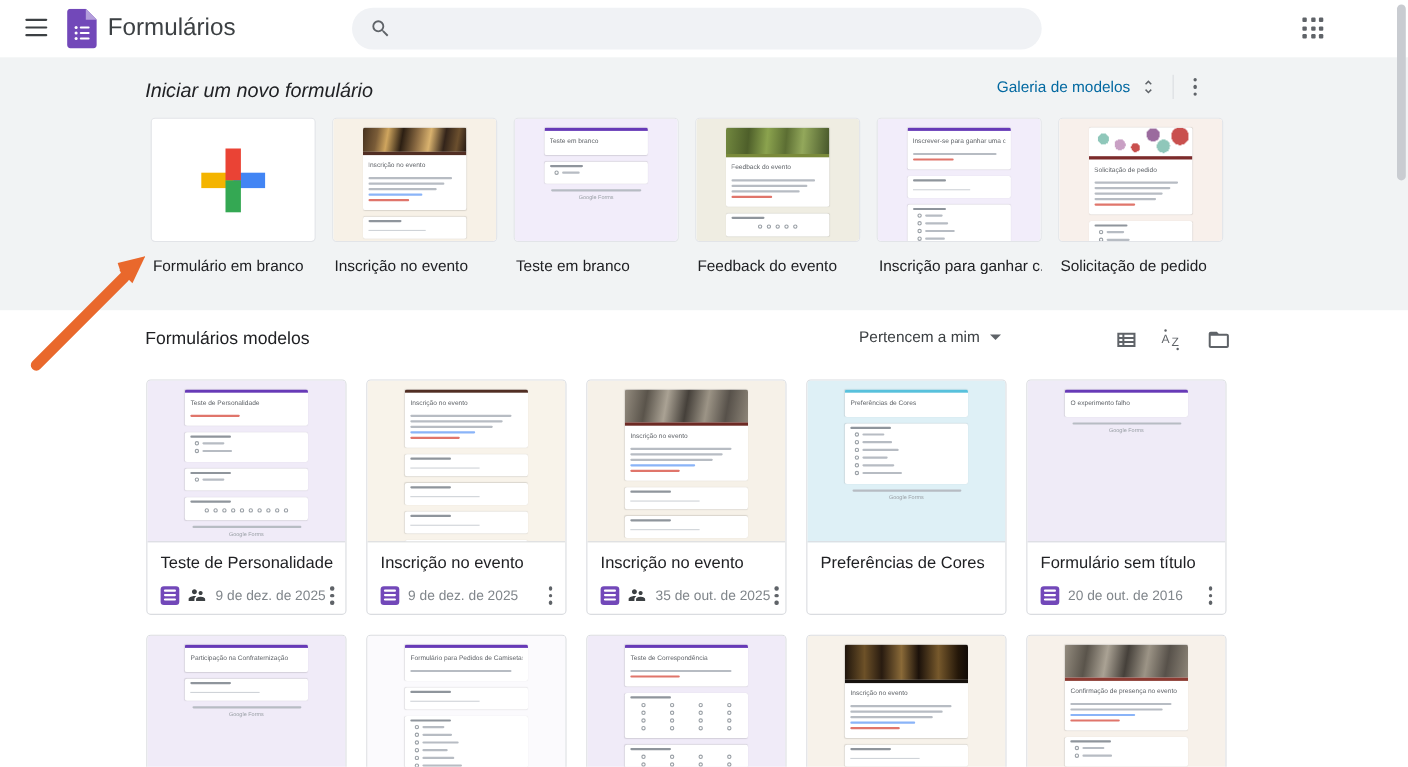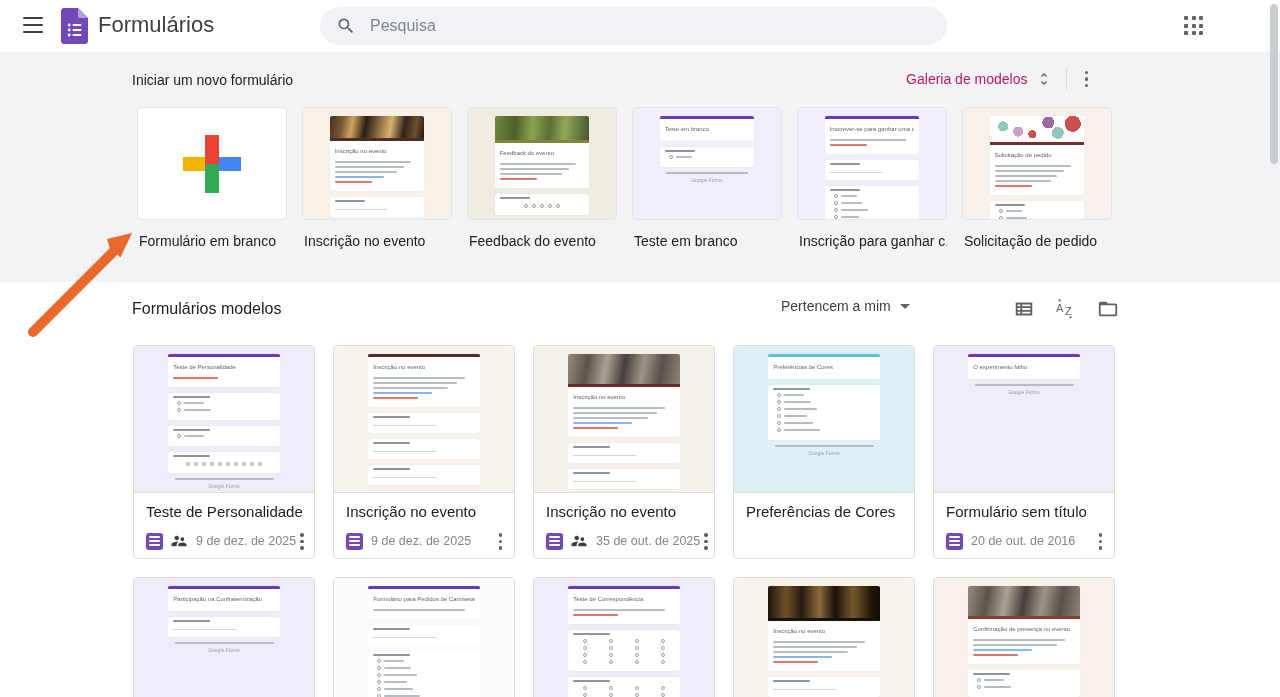--- a/index.html
+++ b/index.html
@@ -15,23 +15,23 @@
   .searchbox{position:absolute;left:320px;top:7px;width:627px;height:38px;background:#f0f2f5;border-radius:20px;display:flex;align-items:center;padding:0 0 0 16px;box-sizing:border-box;}
   .searchbox svg{flex:none;}
   .searchbox input{border:none;outline:none;background:transparent;font-size:16px;color:#3c4043;margin-left:12px;width:500px;font-family:inherit;}
   .searchbox input::placeholder{color:#80868b;}
   .appsgrid{position:absolute;left:1184px;top:16px;width:20px;height:20px;display:grid;grid-template-columns:repeat(3,1fr);gap:3px;cursor:pointer;}
   .appsgrid i{width:4px;height:4px;background:#5f6368;border-radius:1px;}
   .scrollthumb{position:absolute;right:2px;top:4px;width:8px;height:160px;background:#c9ccd1;border-radius:4px;z-index:9;}
 
   
   .tband{position:absolute;top:52px;left:0;width:1280px;height:230px;background:#f1f3f4;}
-  .tband-title{position:absolute;left:132px;top:20px;font-size:14px;color:#202124;}
+  .tband-title{position:absolute;left:132px;top:20px;font-size:18px;color:#202124;font-style:italic;}
   .tband-right{position:absolute;right:188px;top:13px;display:flex;align-items:center;height:28px;}
-  .gallery-label{font-size:14px;color:#be185d;margin-right:8px;cursor:pointer;}
+  .gallery-label{font-size:14px;color:#0369a1;margin-right:8px;cursor:pointer;}
   .vdivider{width:1px;height:22px;background:#dadce0;margin:0 14px;}
   .kebab{display:flex;flex-direction:column;gap:3px;align-items:center;padding:4px;cursor:pointer;}
   .kebab i{width:3.5px;height:3.5px;background:#5f6368;border-radius:50%;}
   .template-row{position:absolute;left:137px;top:55px;display:flex;gap:15px;}
   .tcard-wrap{width:150px;}
   .tcard{width:150px;height:113px;background:#fff;border:1px solid #e2e4e8;border-radius:4px;overflow:hidden;position:relative;box-sizing:border-box;cursor:pointer;}
   .tlabel{margin-top:13px;padding-left:2px;font-size:14px;font-weight:500;color:#202124;white-space:nowrap;overflow:hidden;}
 
   
   .plus{position:relative;width:58px;height:58px;margin:27px auto 0;}
@@ -109,21 +109,20 @@
         <rect x="11.5" y="26" width="9" height="2" rx="1" fill="#fff"></rect>
     </svg>
   </div>
   <div class="apptitle">Formulários</div>
   <div class="searchbox">
     <span style="display:flex;">
       <svg width="20" height="20" viewBox="0 0 24 24">
           <path fill="#5f6368" d="M15.5 14h-.79l-.28-.27A6.47 6.47 0 0 0 16 9.5 6.5 6.5 0 1 0 9.5 16c1.61 0 3.09-.59 4.23-1.57l.27.28v.79l5 4.99L20.49 19l-4.99-5zm-6 0C7 14 5 12 5 9.5S7 5 9.5 5 14 7 14 9.5 12 14 9.5 14z"></path>
         </svg>
     </span>
-    <input type="text" placeholder="Pesquisa" style="">
   </div>
   <div class="appsgrid">
     <i></i>
       <i></i>
       <i></i>
       <i></i>
       <i></i>
       <i></i>
       <i></i>
       <i></i>
@@ -180,20 +179,42 @@
             <div class="t-card">
               <div class="t-line label" style="width: 36%;"></div>
               <div class="t-input"></div>
             </div>
           </div>
         </div>
         <div class="tlabel">Inscrição no evento</div>
       </div>
       <div class="tcard-wrap">
         <div class="tcard">
+          <div class="thumb small" style="background: rgb(242, 237, 250);">
+            <div class="t-card first">
+              <div class="t-bar" style="background: rgb(103, 58, 183);"></div>
+              <div class="t-title">Teste em branco</div>
+            </div>
+            <div class="t-card">
+              <div class="t-line label" style="width: 36%;"></div>
+              <div class="t-opt">
+                <div class="t-dot"></div>
+                <div class="t-line" style="width: 20%;"></div>
+              </div>
+            </div>
+            <div class="t-footer">
+              <div class="t-line" style="width: 55%;"></div>
+              <div class="t-brand">Google Forms</div>
+            </div>
+          </div>
+        </div>
+        <div class="tlabel">Teste em branco</div>
+      </div>
+      <div class="tcard-wrap">
+        <div class="tcard">
           <div class="thumb small" style="background: rgb(239, 237, 226);">
             <div class="t-card first">
               <div class="t-img" style="height: 24px; background: linear-gradient(95deg, rgb(114, 136, 63) 0%, rgb(78, 95, 42) 22%, rgb(139, 163, 78) 40%, rgb(92, 110, 51) 58%, rgb(147, 168, 91) 74%, rgb(70, 86, 42) 100%);"></div>
               <div class="t-bar" style="background: rgb(122, 138, 58);"></div>
               <div class="t-title">Feedback do evento</div>
               <div class="t-line" style="width: 90%;"></div>
               <div class="t-line" style="width: 82%;"></div>
               <div class="t-line" style="width: 74%;"></div>
               <div class="t-line red" style="width: 44%;"></div>
             </div>
@@ -203,42 +224,20 @@
                 <div class="t-dot"></div>
                 <div class="t-dot"></div>
                 <div class="t-dot"></div>
                 <div class="t-dot"></div>
                 <div class="t-dot"></div>
               </div>
             </div>
           </div>
         </div>
         <div class="tlabel">Feedback do evento</div>
-      </div>
-      <div class="tcard-wrap">
-        <div class="tcard">
-          <div class="thumb small" style="background: rgb(242, 237, 250);">
-            <div class="t-card first">
-              <div class="t-bar" style="background: rgb(103, 58, 183);"></div>
-              <div class="t-title">Teste em branco</div>
-            </div>
-            <div class="t-card">
-              <div class="t-line label" style="width: 36%;"></div>
-              <div class="t-opt">
-                <div class="t-dot"></div>
-                <div class="t-line" style="width: 20%;"></div>
-              </div>
-            </div>
-            <div class="t-footer">
-              <div class="t-line" style="width: 55%;"></div>
-              <div class="t-brand">Google Forms</div>
-            </div>
-          </div>
-        </div>
-        <div class="tlabel">Teste em branco</div>
       </div>
       <div class="tcard-wrap">
         <div class="tcard">
           <div class="thumb small" style="background: rgb(242, 237, 250);">
             <div class="t-card first">
               <div class="t-bar" style="background: rgb(103, 58, 183);"></div>
               <div class="t-title">Inscrever-se para ganhar uma camiseta</div>
               <div class="t-line" style="width: 90%;"></div>
               <div class="t-line red" style="width: 44%;"></div>
             </div>

